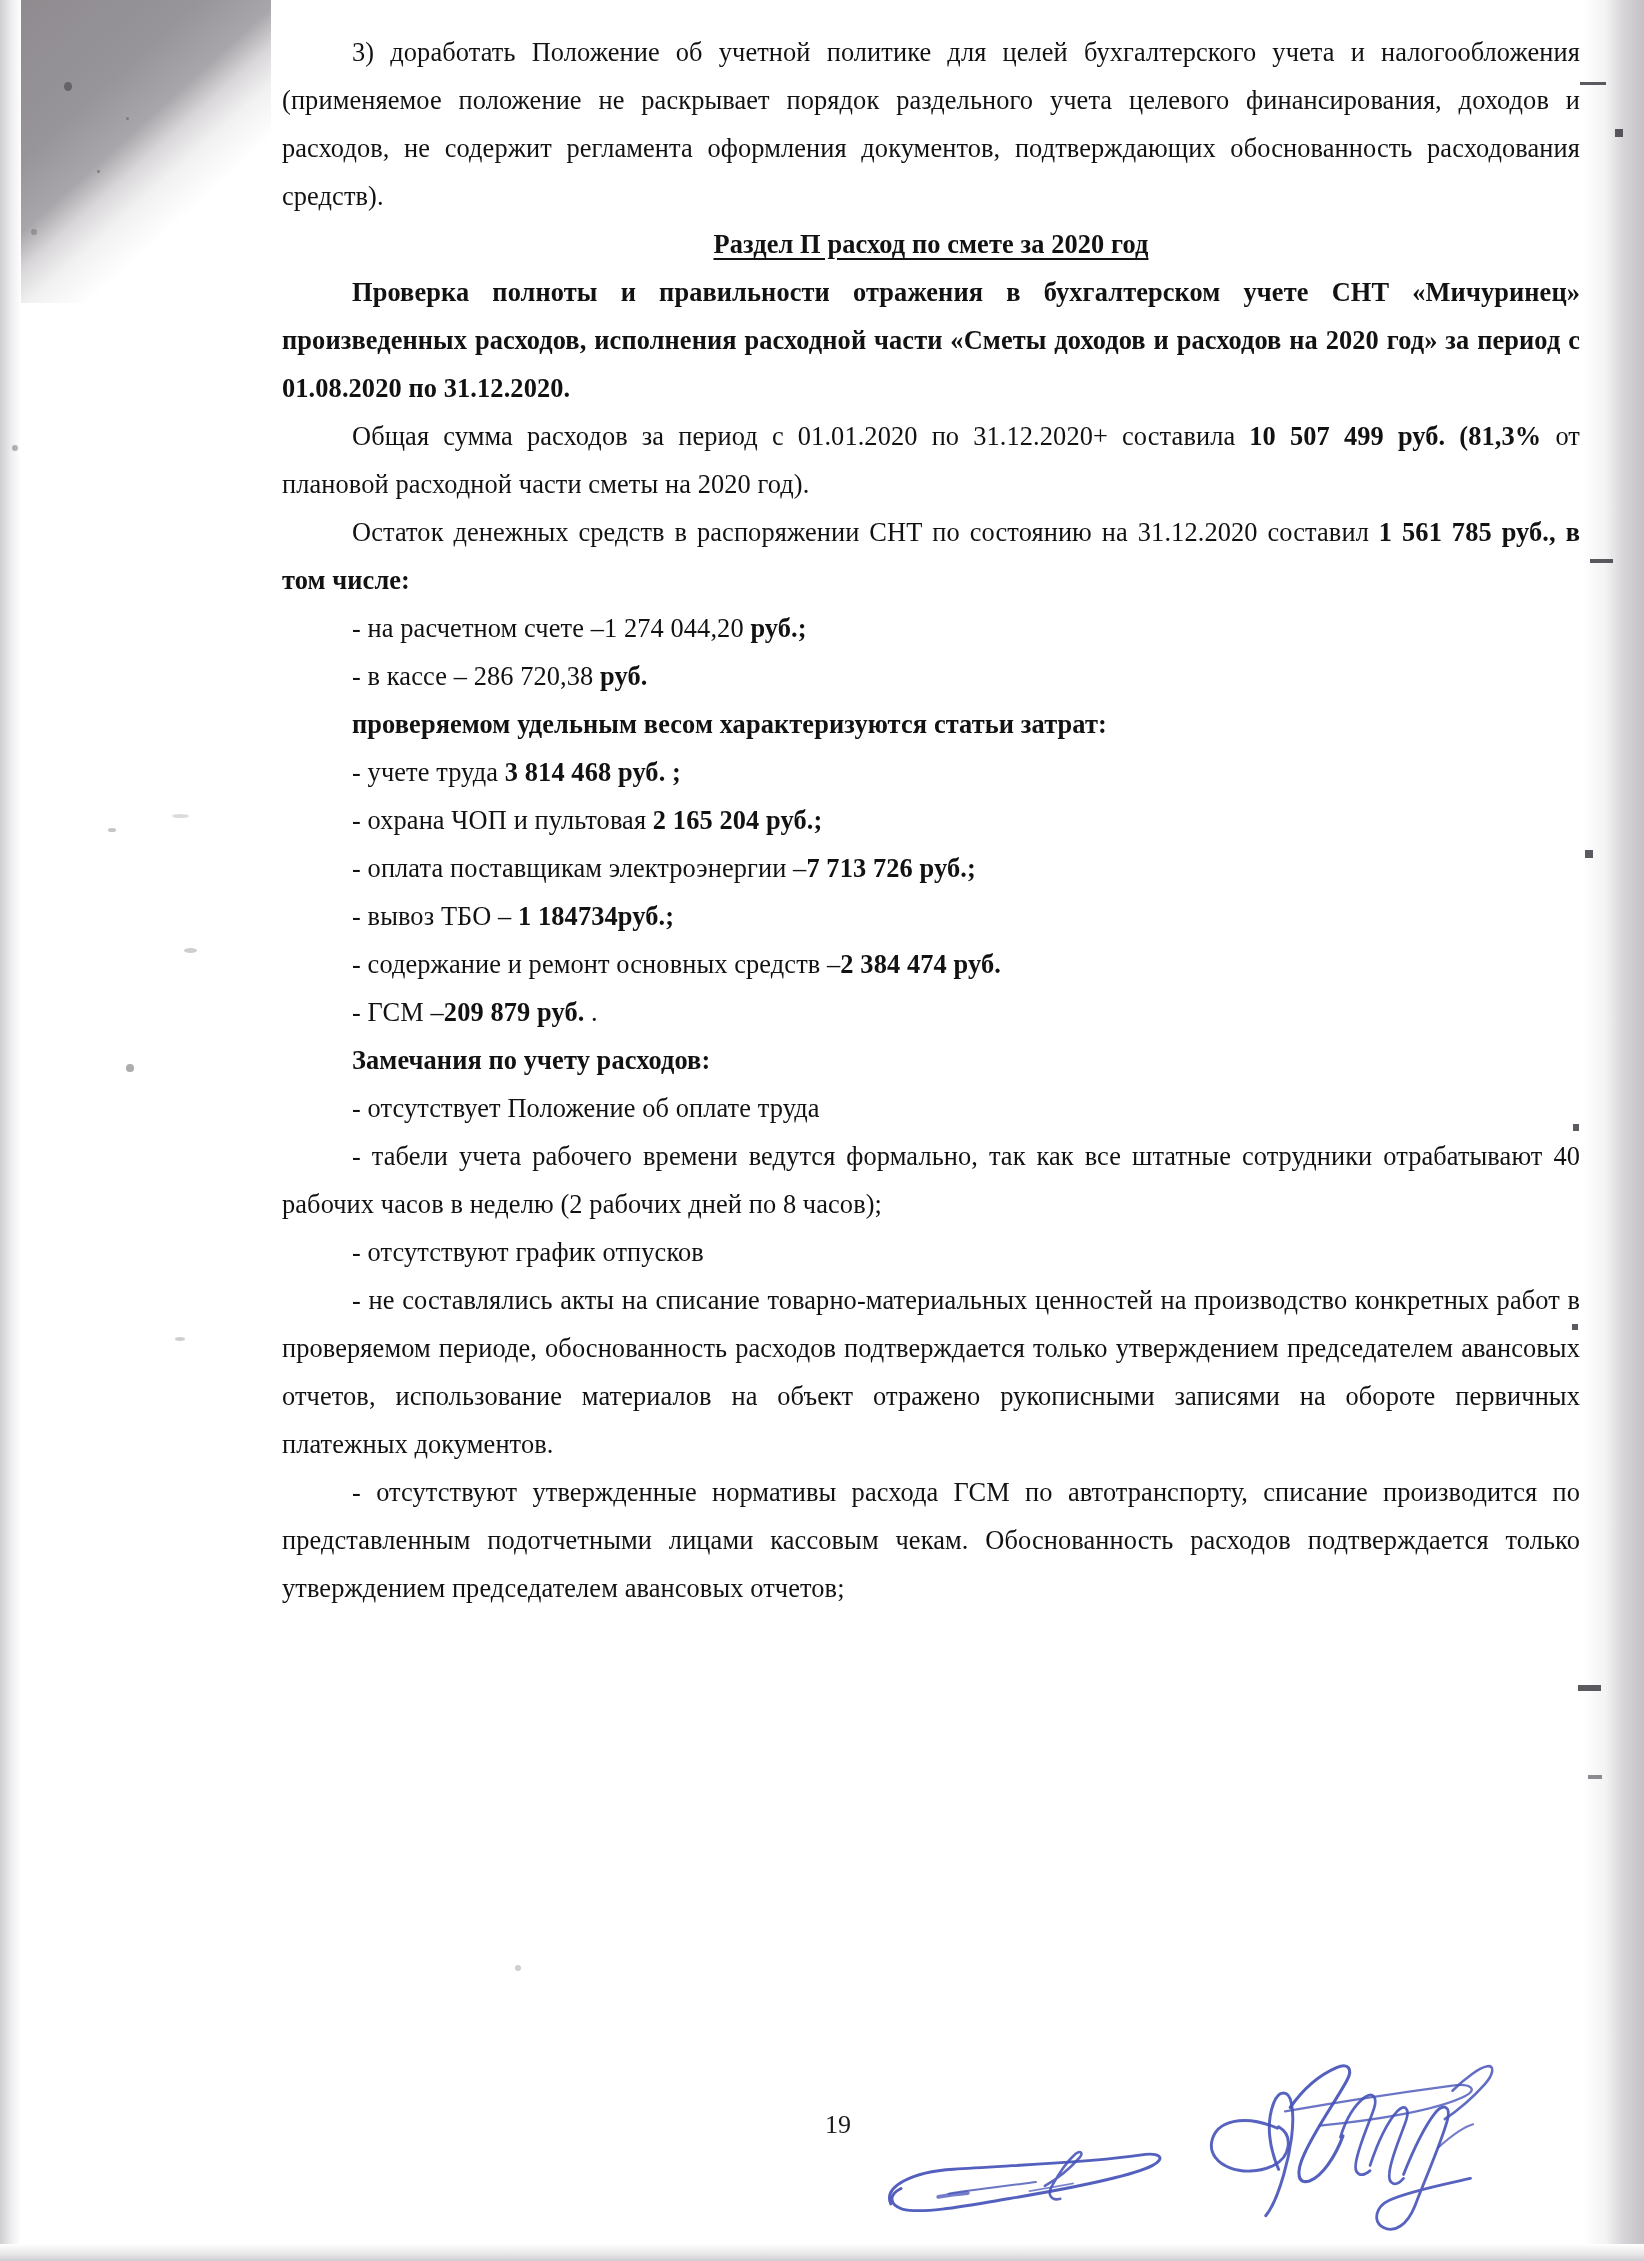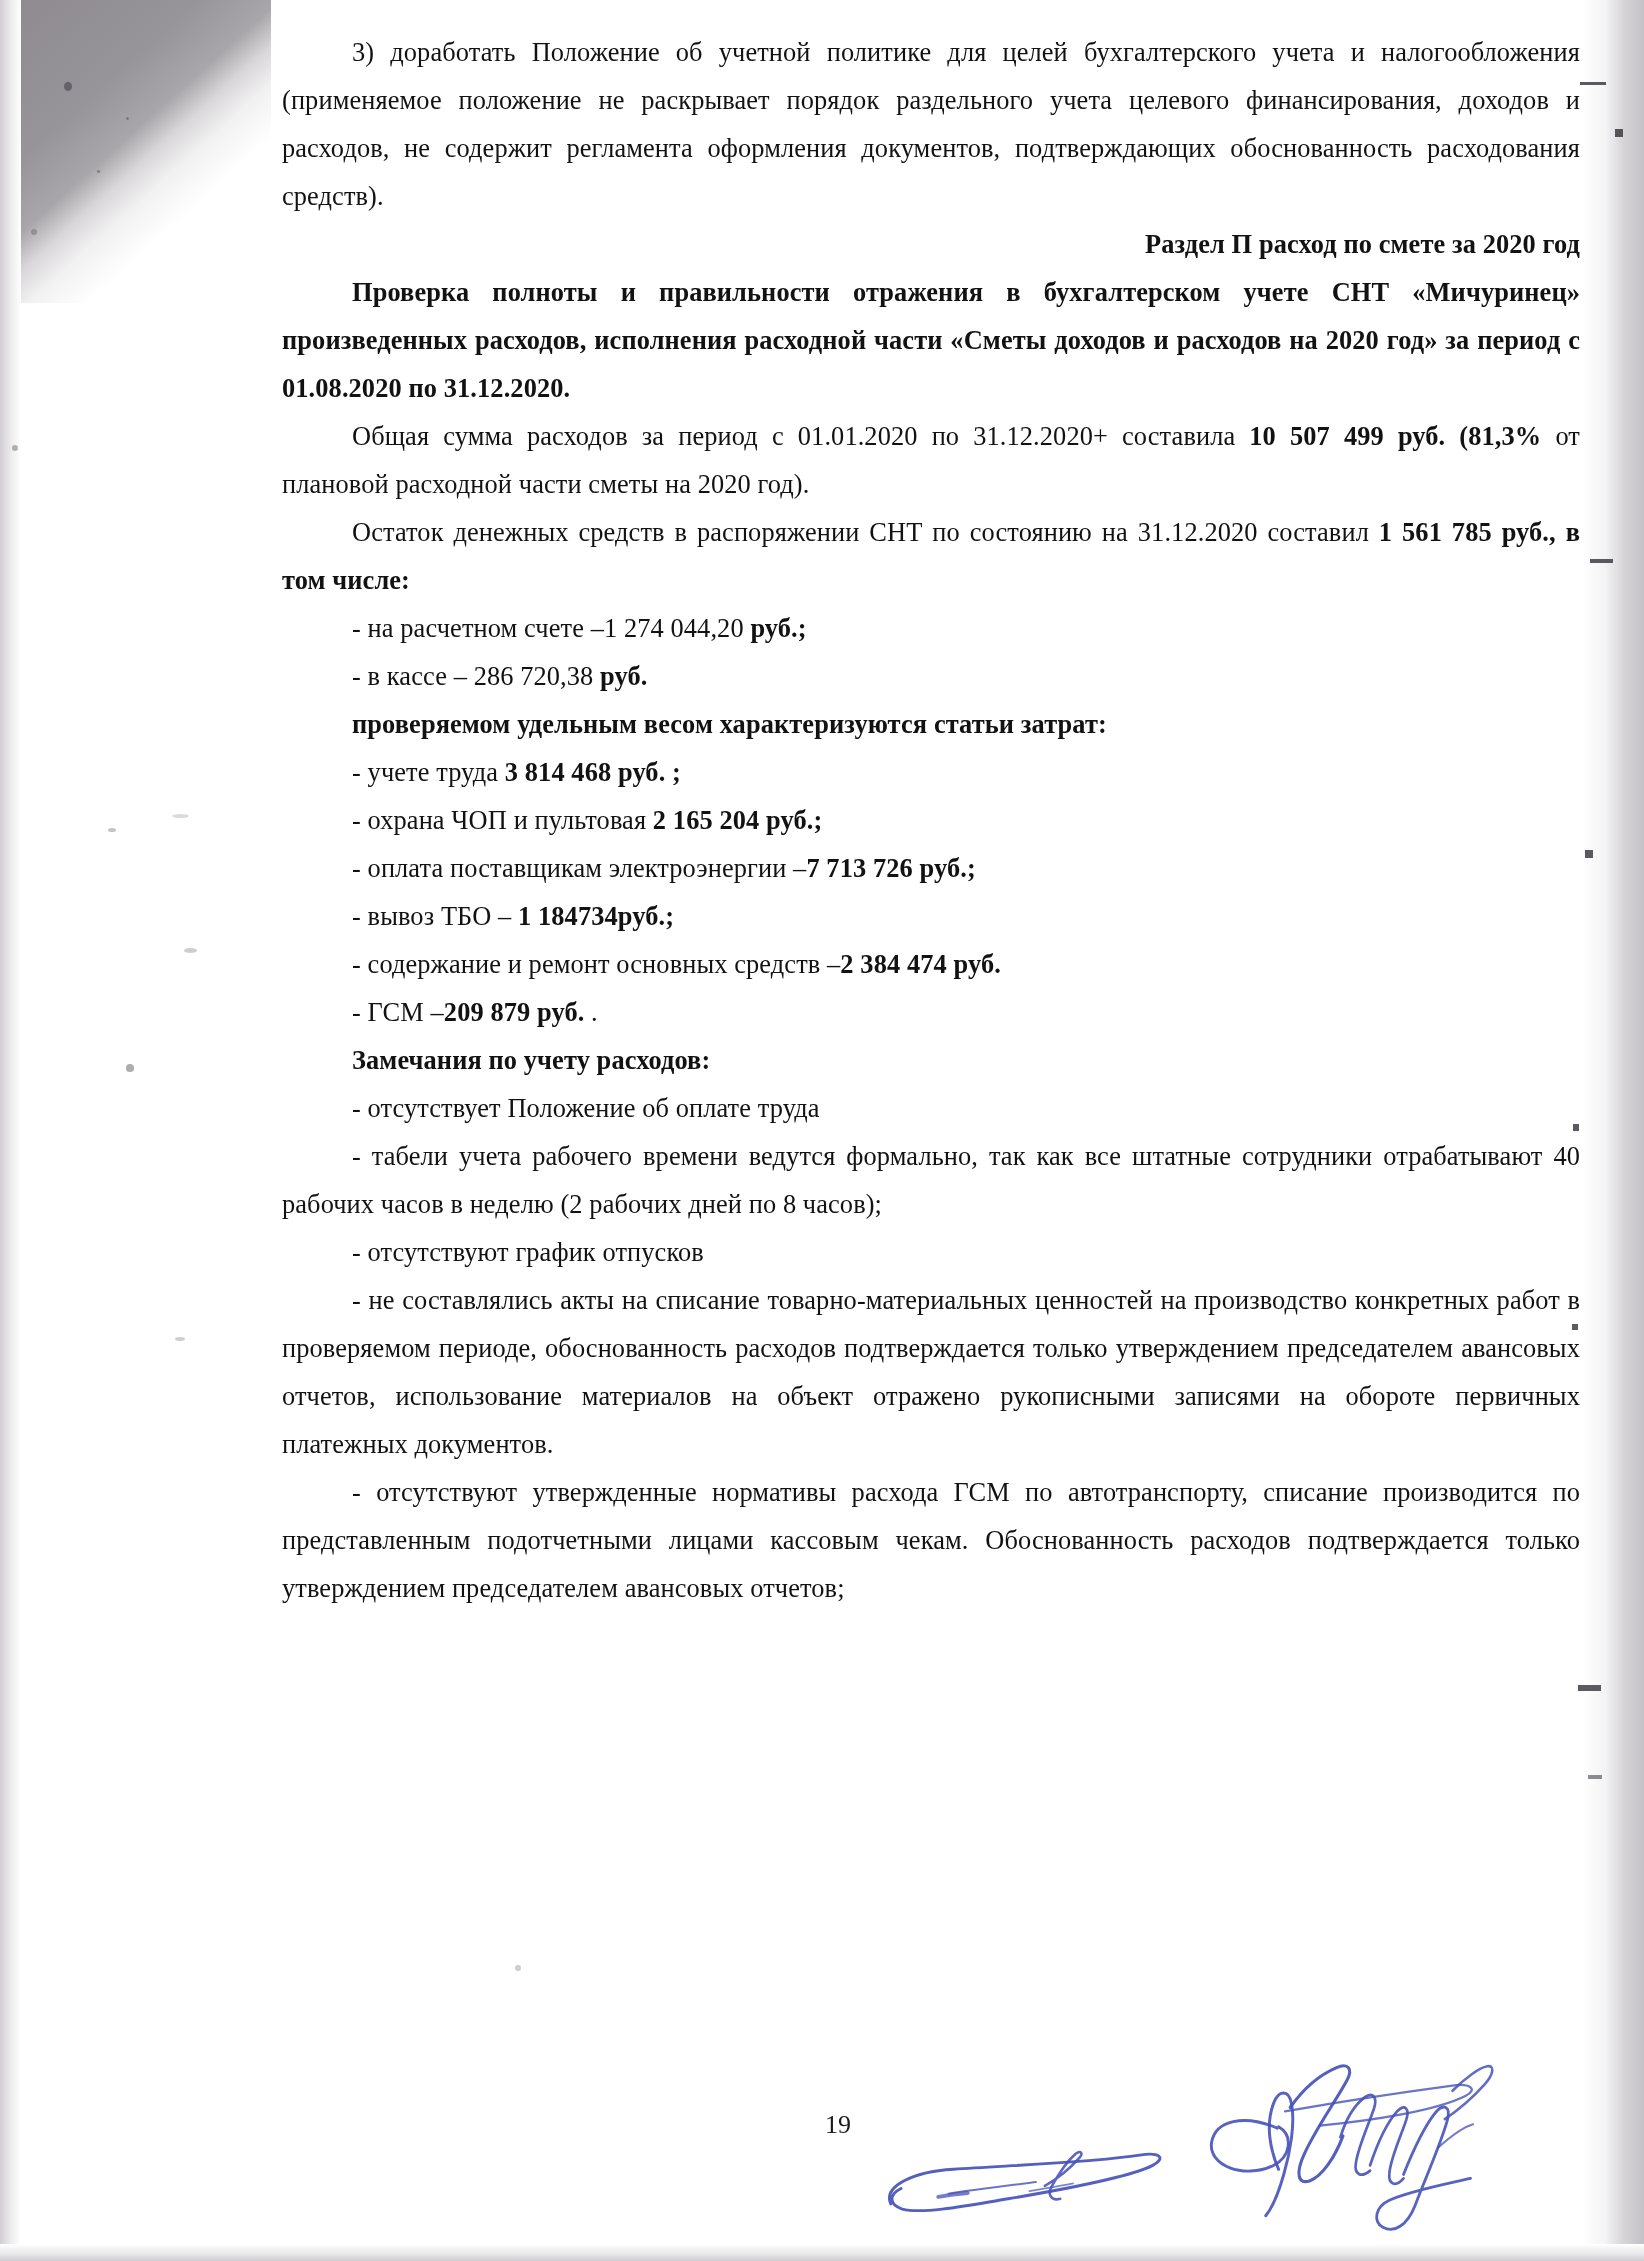--- a/index.html
+++ b/index.html
@@ -77,22 +77,23 @@
     font-size: 26.4px;
     line-height: 48px;
     text-align: justify;
     letter-spacing: 0.1px;
     margin-left: 24px;
   }
   #body-text p { margin: 0; }
   .indent-lg { text-indent: 70px; }
   .b { font-weight: bold; }
   .section-title {
-    text-align: right;
+    text-align: center;
     font-weight: bold;
+    text-decoration: underline;
     text-underline-offset: 4.5px;
     text-indent: 0;
   }
 
   
   #page-number {
     position: absolute;
     left: 0; right: 0;
     top: 2110px;
     text-align: center;

